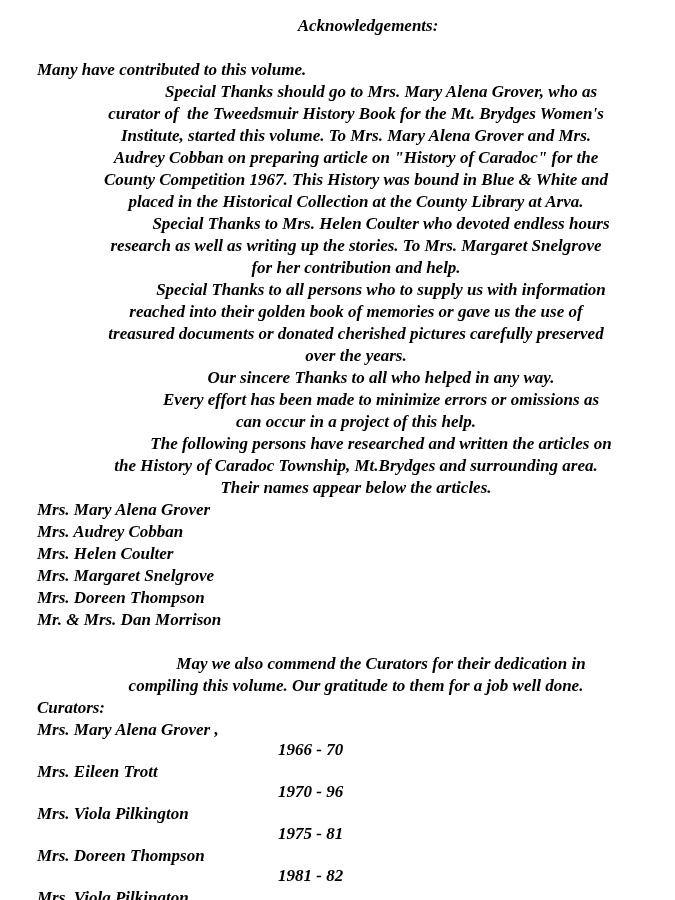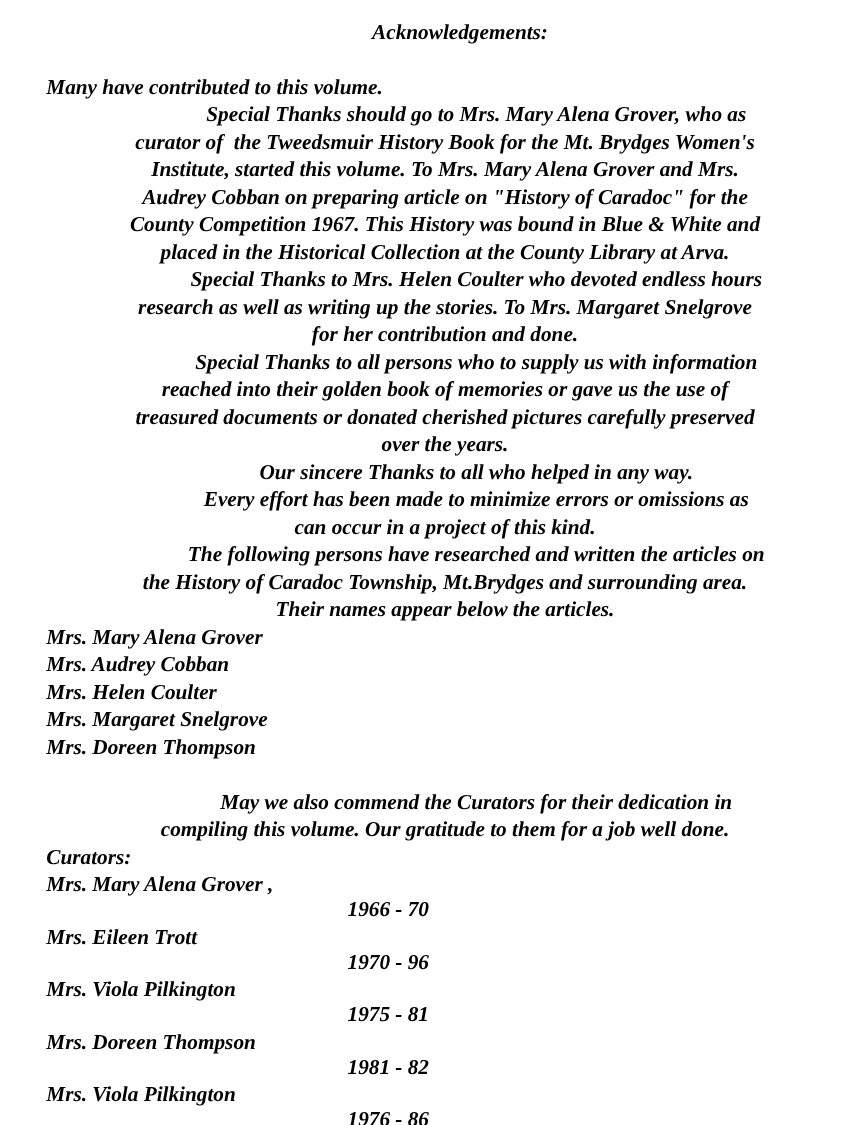--- a/index.html
+++ b/index.html
@@ -63,42 +63,43 @@
 
   <div class="para indent">Special Thanks should go to Mrs. Mary Alena Grover, who as
 curator of  the Tweedsmuir History Book for the Mt. Brydges Women's
 Institute, started this volume. To Mrs. Mary Alena Grover and Mrs.
 Audrey Cobban on preparing article on "History of Caradoc" for the
 County Competition 1967. This History was bound in Blue &amp; White and
 placed in the Historical Collection at the County Library at Arva.</div>
 
   <div class="para indent">Special Thanks to Mrs. Helen Coulter who devoted endless hours
 research as well as writing up the stories. To Mrs. Margaret Snelgrove
-for her contribution and done.</div>
+for her contribution and help.</div>
 
   <div class="para indent">Special Thanks to all persons who to supply us with information
 reached into their golden book of memories or gave us the use of
 treasured documents or donated cherished pictures carefully preserved
 over the years.</div>
 
   <div class="para indent">Our sincere Thanks to all who helped in any way.</div>
 
   <div class="para indent">Every effort has been made to minimize errors or omissions as
-can occur in a project of this kind.</div>
+can occur in a project of this help.</div>
 
   <div class="para indent">The following persons have researched and written the articles on
 the History of Caradoc Township, Mt.Brydges and surrounding area.
 Their names appear below the articles.</div>
 
   <div>
     <div class="line">Mrs. Mary Alena Grover</div>
     <div class="line">Mrs. Audrey Cobban</div>
     <div class="line">Mrs. Helen Coulter</div>
     <div class="line">Mrs. Margaret Snelgrove</div>
     <div class="line">Mrs. Doreen Thompson</div>
+    <div class="line">Mr. &amp; Mrs. Dan Morrison</div>
   </div>
 
   <div class="spacer"></div>
 
   <div class="para indent">May we also commend the Curators for their dedication in
 compiling this volume. Our gratitude to them for a job well done.</div>
 
   <div class="line">Curators:</div>
 
   <div class="curators-table">

